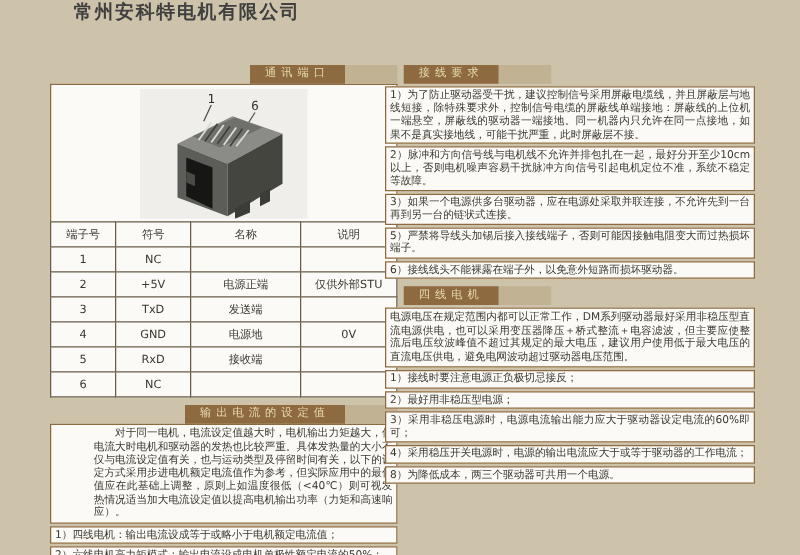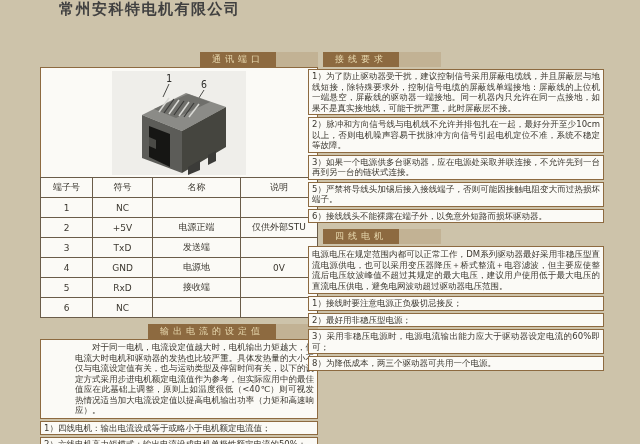--- a/index.html
+++ b/index.html
@@ -182,14 +182,15 @@
     <div class="tab">四线电机</div>
     <div class="tab-ext"></div>
   </div>
 
   <div class="box para-box" style="margin-top:2px;">电源电压在规定范围内都可以正常工作，DM系列驱动器最好采用非稳压型直流电源供电，也可以采用变压器降压＋桥式整流＋电容滤波，但主要应使整流后电压纹波峰值不超过其规定的最大电压，建议用户使用低于最大电压的直流电压供电，避免电网波动超过驱动器电压范围。</div>
 
 
   <div class="item-box">1）接线时要注意电源正负极切忌接反；</div>
   <div class="item-box">2）最好用非稳压型电源；</div>
   <div class="item-box">3）采用非稳压电源时，电源电流输出能力应大于驱动器设定电流的60%即可；</div>
+  <div class="item-box">4）采用稳压开关电源时，电源的输出电流应大于或等于驱动器的工作电流；</div>
   <div class="item-box">8）为降低成本，两三个驱动器可共用一个电源。</div>
 </div>
 
 </body></html>

